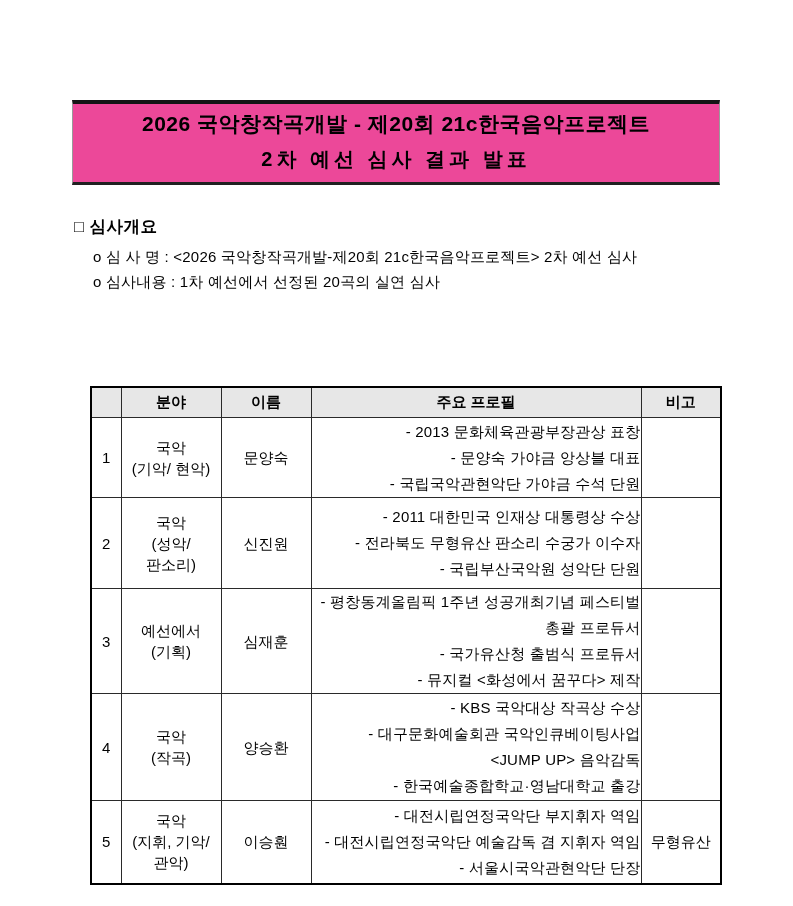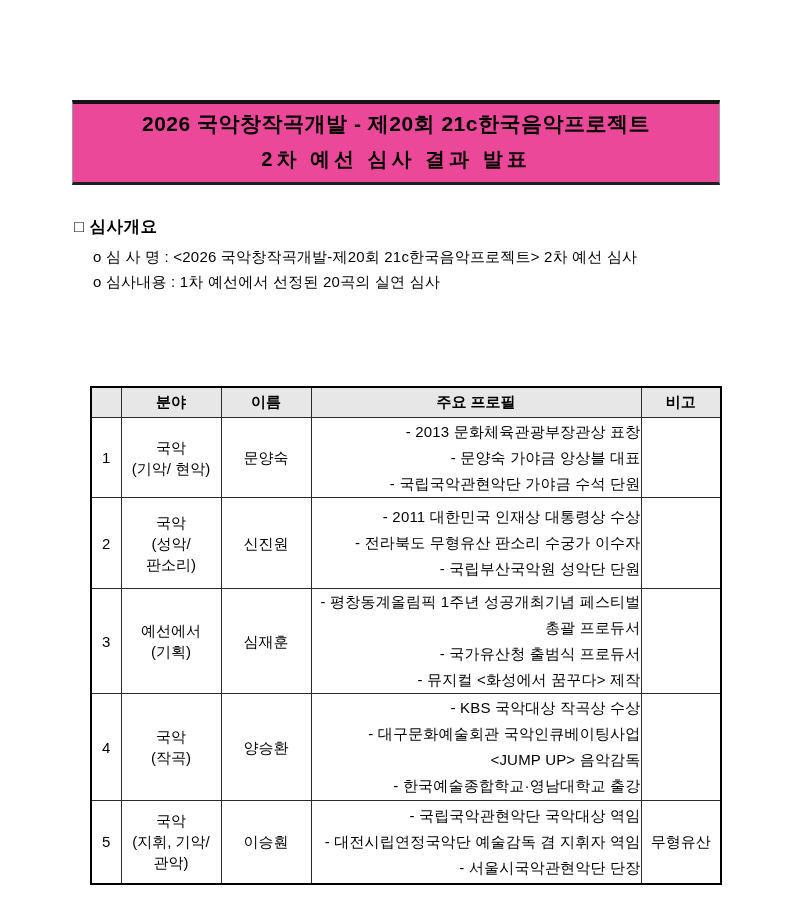--- a/index.html
+++ b/index.html
@@ -152,21 +152,21 @@
    &lt;JUMP UP&gt; 음악감독
 - 한국예술종합학교·영남대학교 출강</td>
         <td class="note"></td>
       </tr>
       <tr class="r5">
         <td class="no">5</td>
         <td class="field">국악
 (지휘, 기악/
 관악)</td>
         <td class="name">이승훤</td>
-        <td class="profile">- 국립국악관현악단 국악대상 역임
+        <td class="profile">- 대전시립연정국악단 부지휘자 역임
 - 대전시립연정국악단 예술감독 겸 지휘자 역임
 - 서울시국악관현악단 단장</td>
         <td class="note">무형유산</td>
       </tr>
     </tbody>
   </table>
 
 </div>
 
 </body></html>

